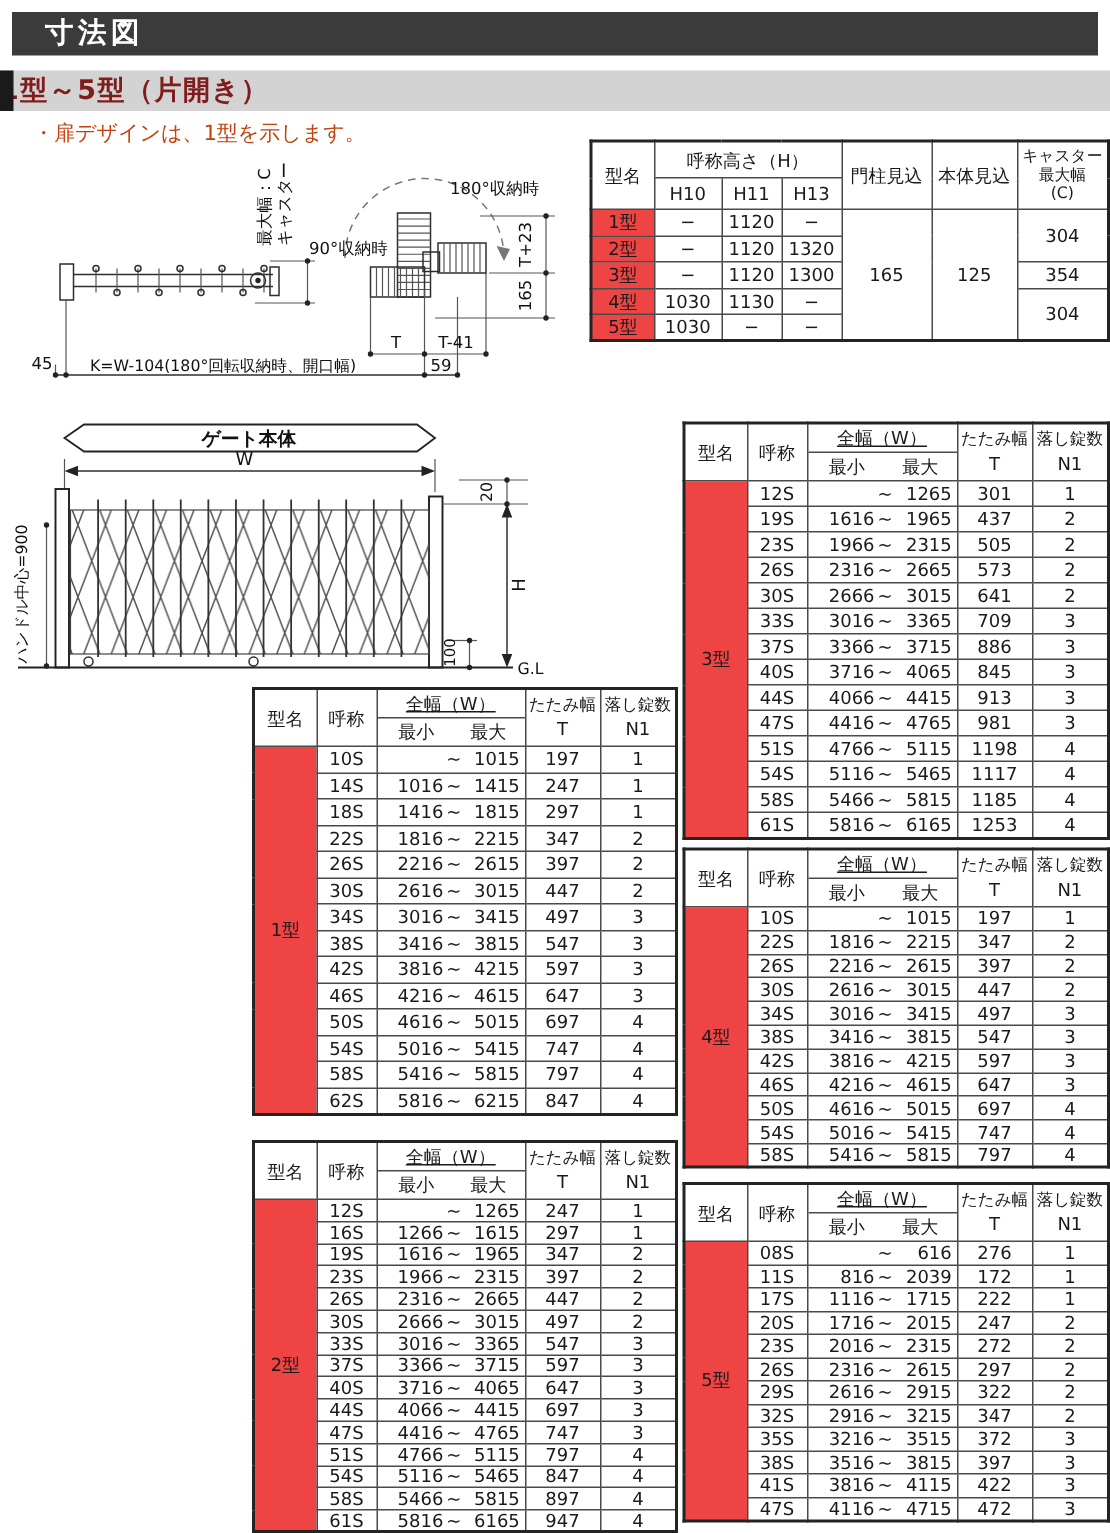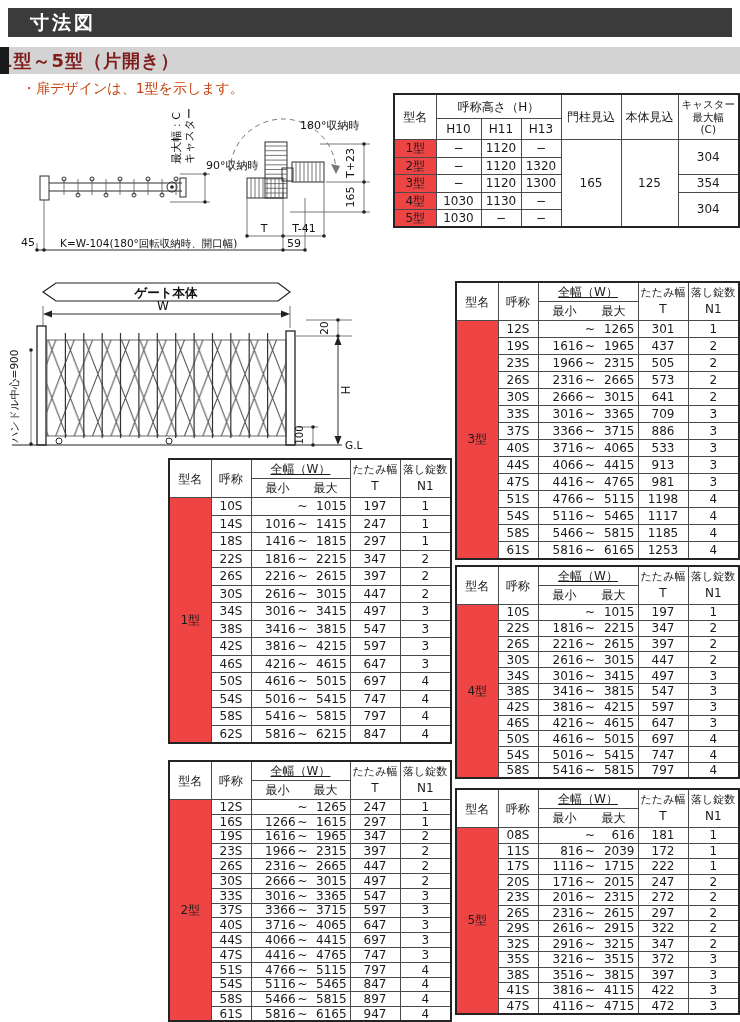--- a/index.html
+++ b/index.html
@@ -581,21 +581,21 @@
       </tr>
       <tr>
         <td class="c-name">37S</td>
         <td class="c-range"><span class="mn">3366</span><span class="tl">~</span><span class="mx">3715</span></td>
         <td class="c-t">886</td>
         <td class="c-n">3</td>
       </tr>
       <tr>
         <td class="c-name">40S</td>
         <td class="c-range"><span class="mn">3716</span><span class="tl">~</span><span class="mx">4065</span></td>
-        <td class="c-t">533</td>
+        <td class="c-t">845</td>
         <td class="c-n">3</td>
       </tr>
       <tr>
         <td class="c-name">44S</td>
         <td class="c-range"><span class="mn">4066</span><span class="tl">~</span><span class="mx">4415</span></td>
         <td class="c-t">913</td>
         <td class="c-n">3</td>
       </tr>
       <tr>
         <td class="c-name">47S</td>
@@ -757,21 +757,21 @@
           <div>落し錠数</div>
           <div class="sym">N1</div>
         </th>
   </tr>
     </thead>
   <tbody>
       <tr>
         <td class="model-cell" rowspan="12">5型</td>
         <td class="c-name">08S</td>
         <td class="c-range"><span class="mn"></span><span class="tl">~</span><span class="mx">616</span></td>
-        <td class="c-t">181</td>
+        <td class="c-t">276</td>
         <td class="c-n">1</td>
       </tr>
       <tr>
         <td class="c-name">11S</td>
         <td class="c-range"><span class="mn">816</span><span class="tl">~</span><span class="mx">2039</span></td>
         <td class="c-t">172</td>
         <td class="c-n">1</td>
       </tr>
       <tr>
         <td class="c-name">17S</td>

